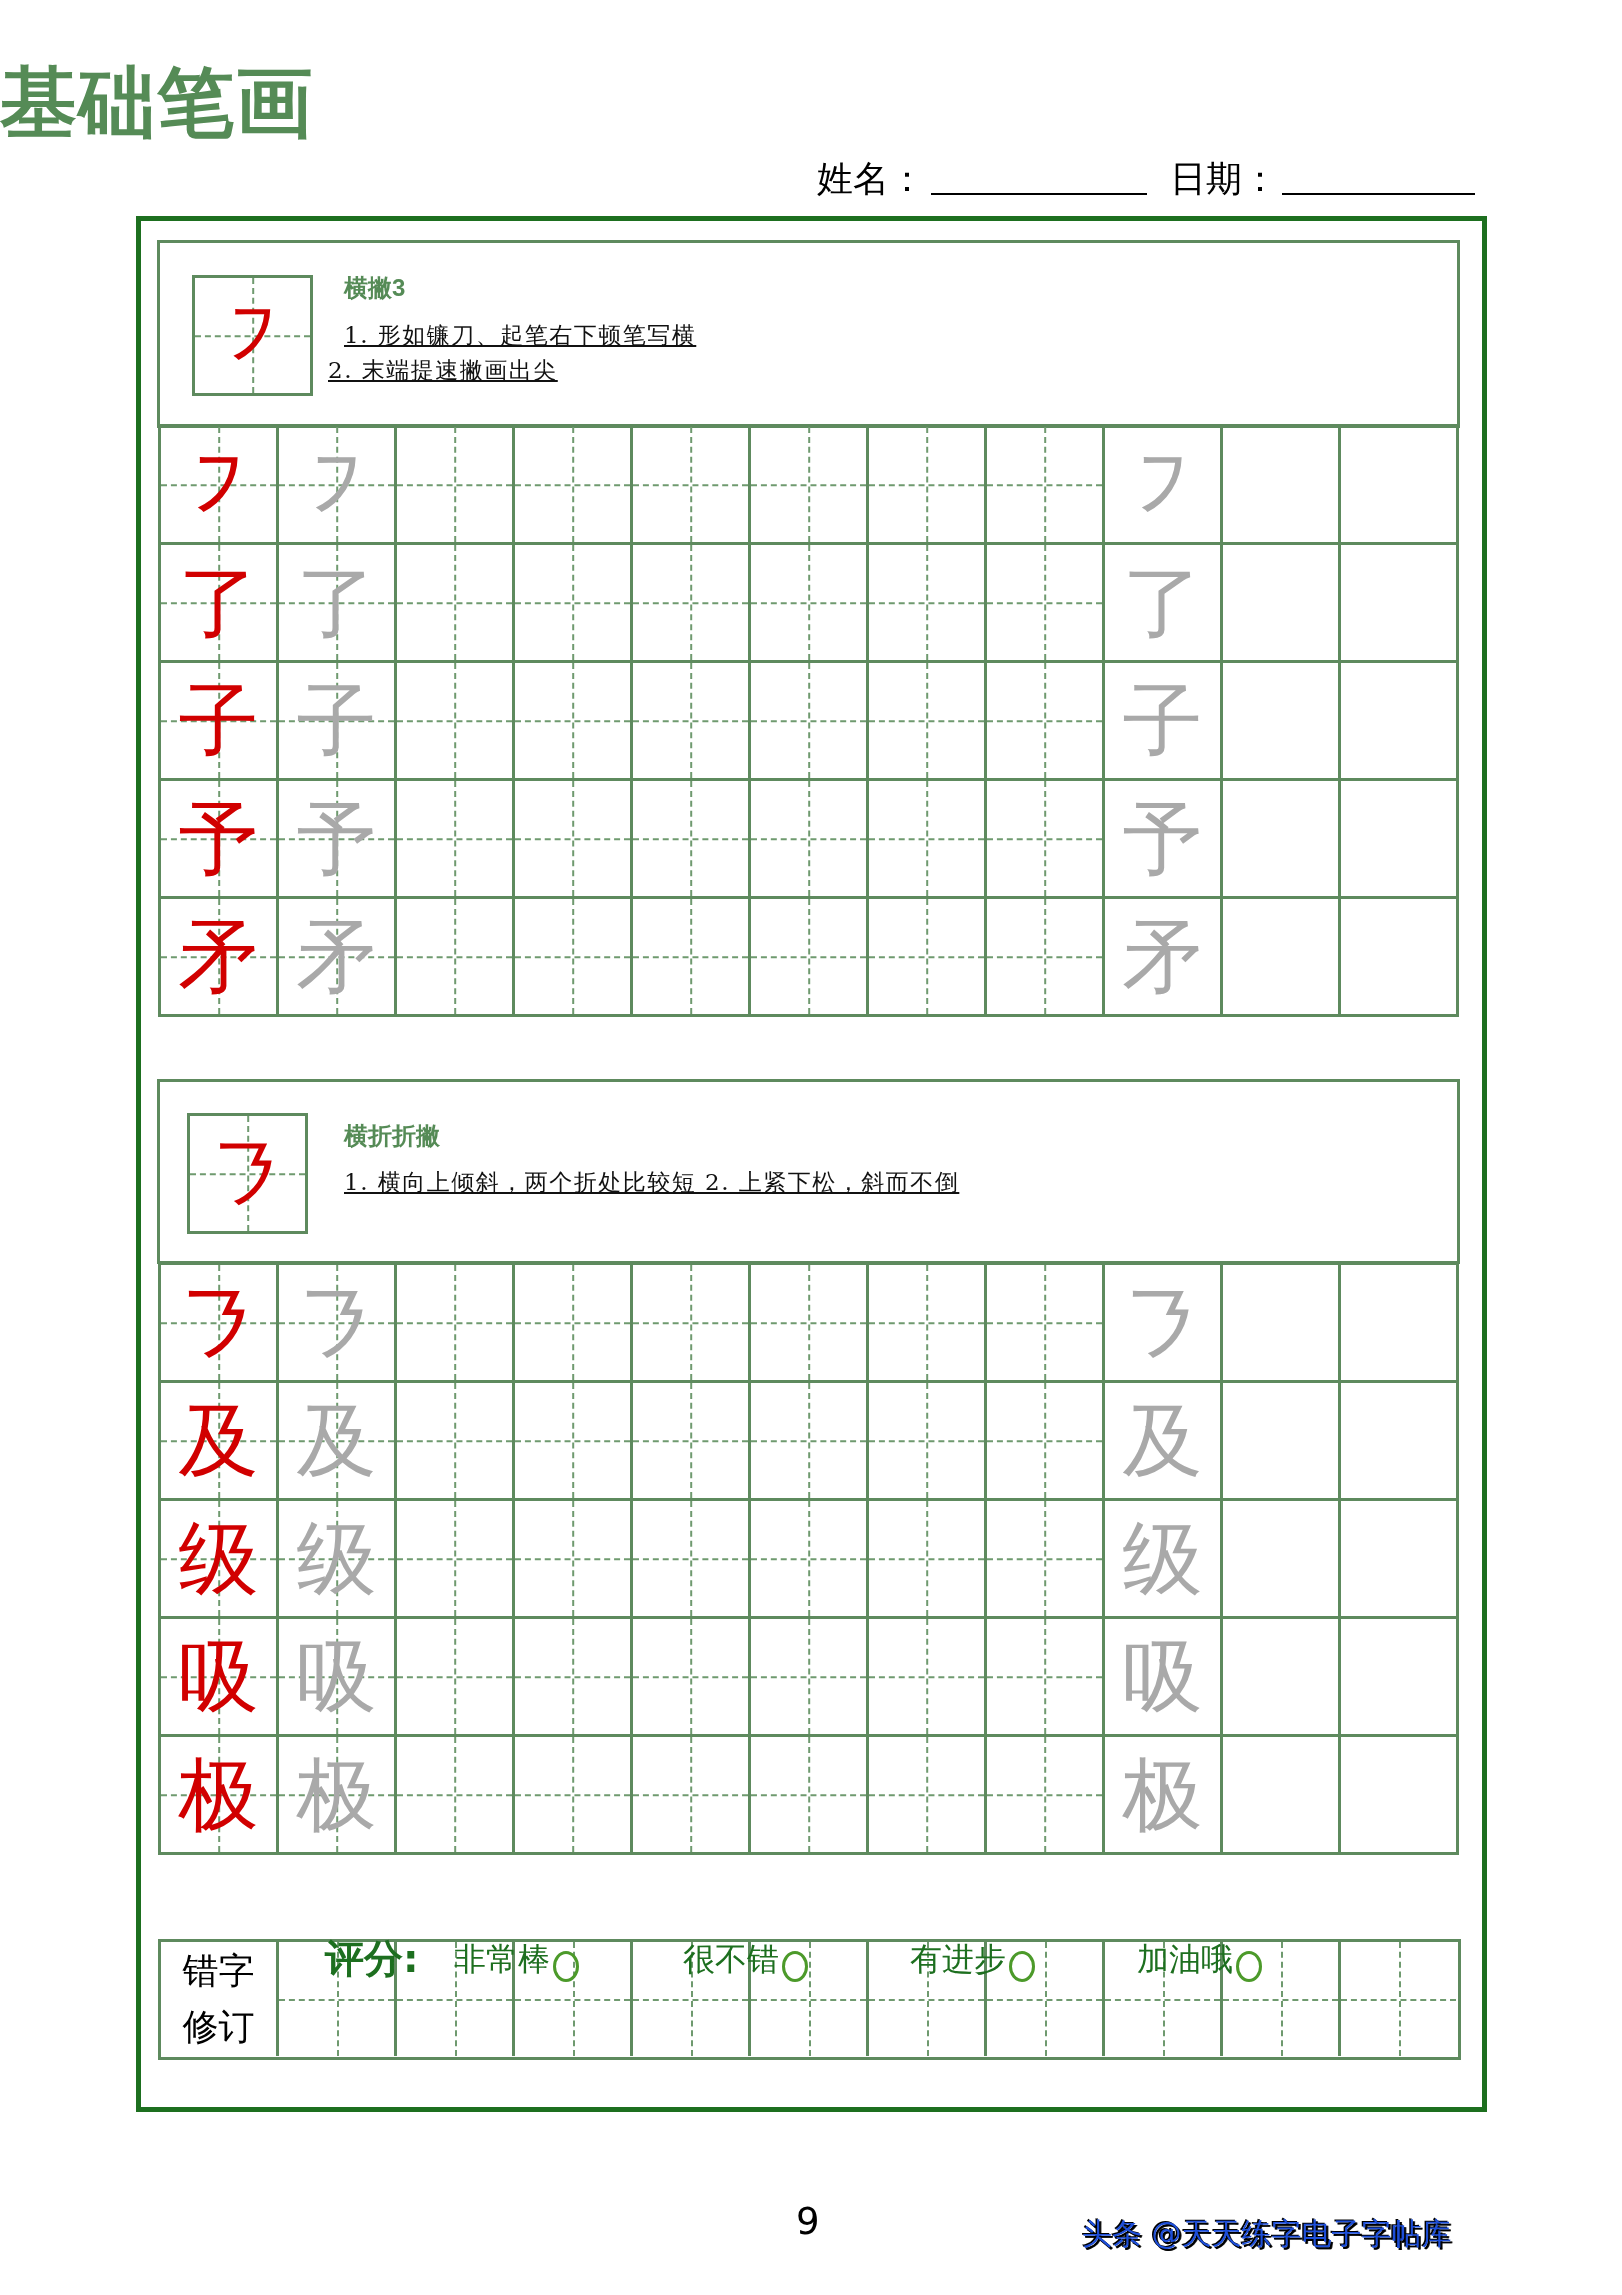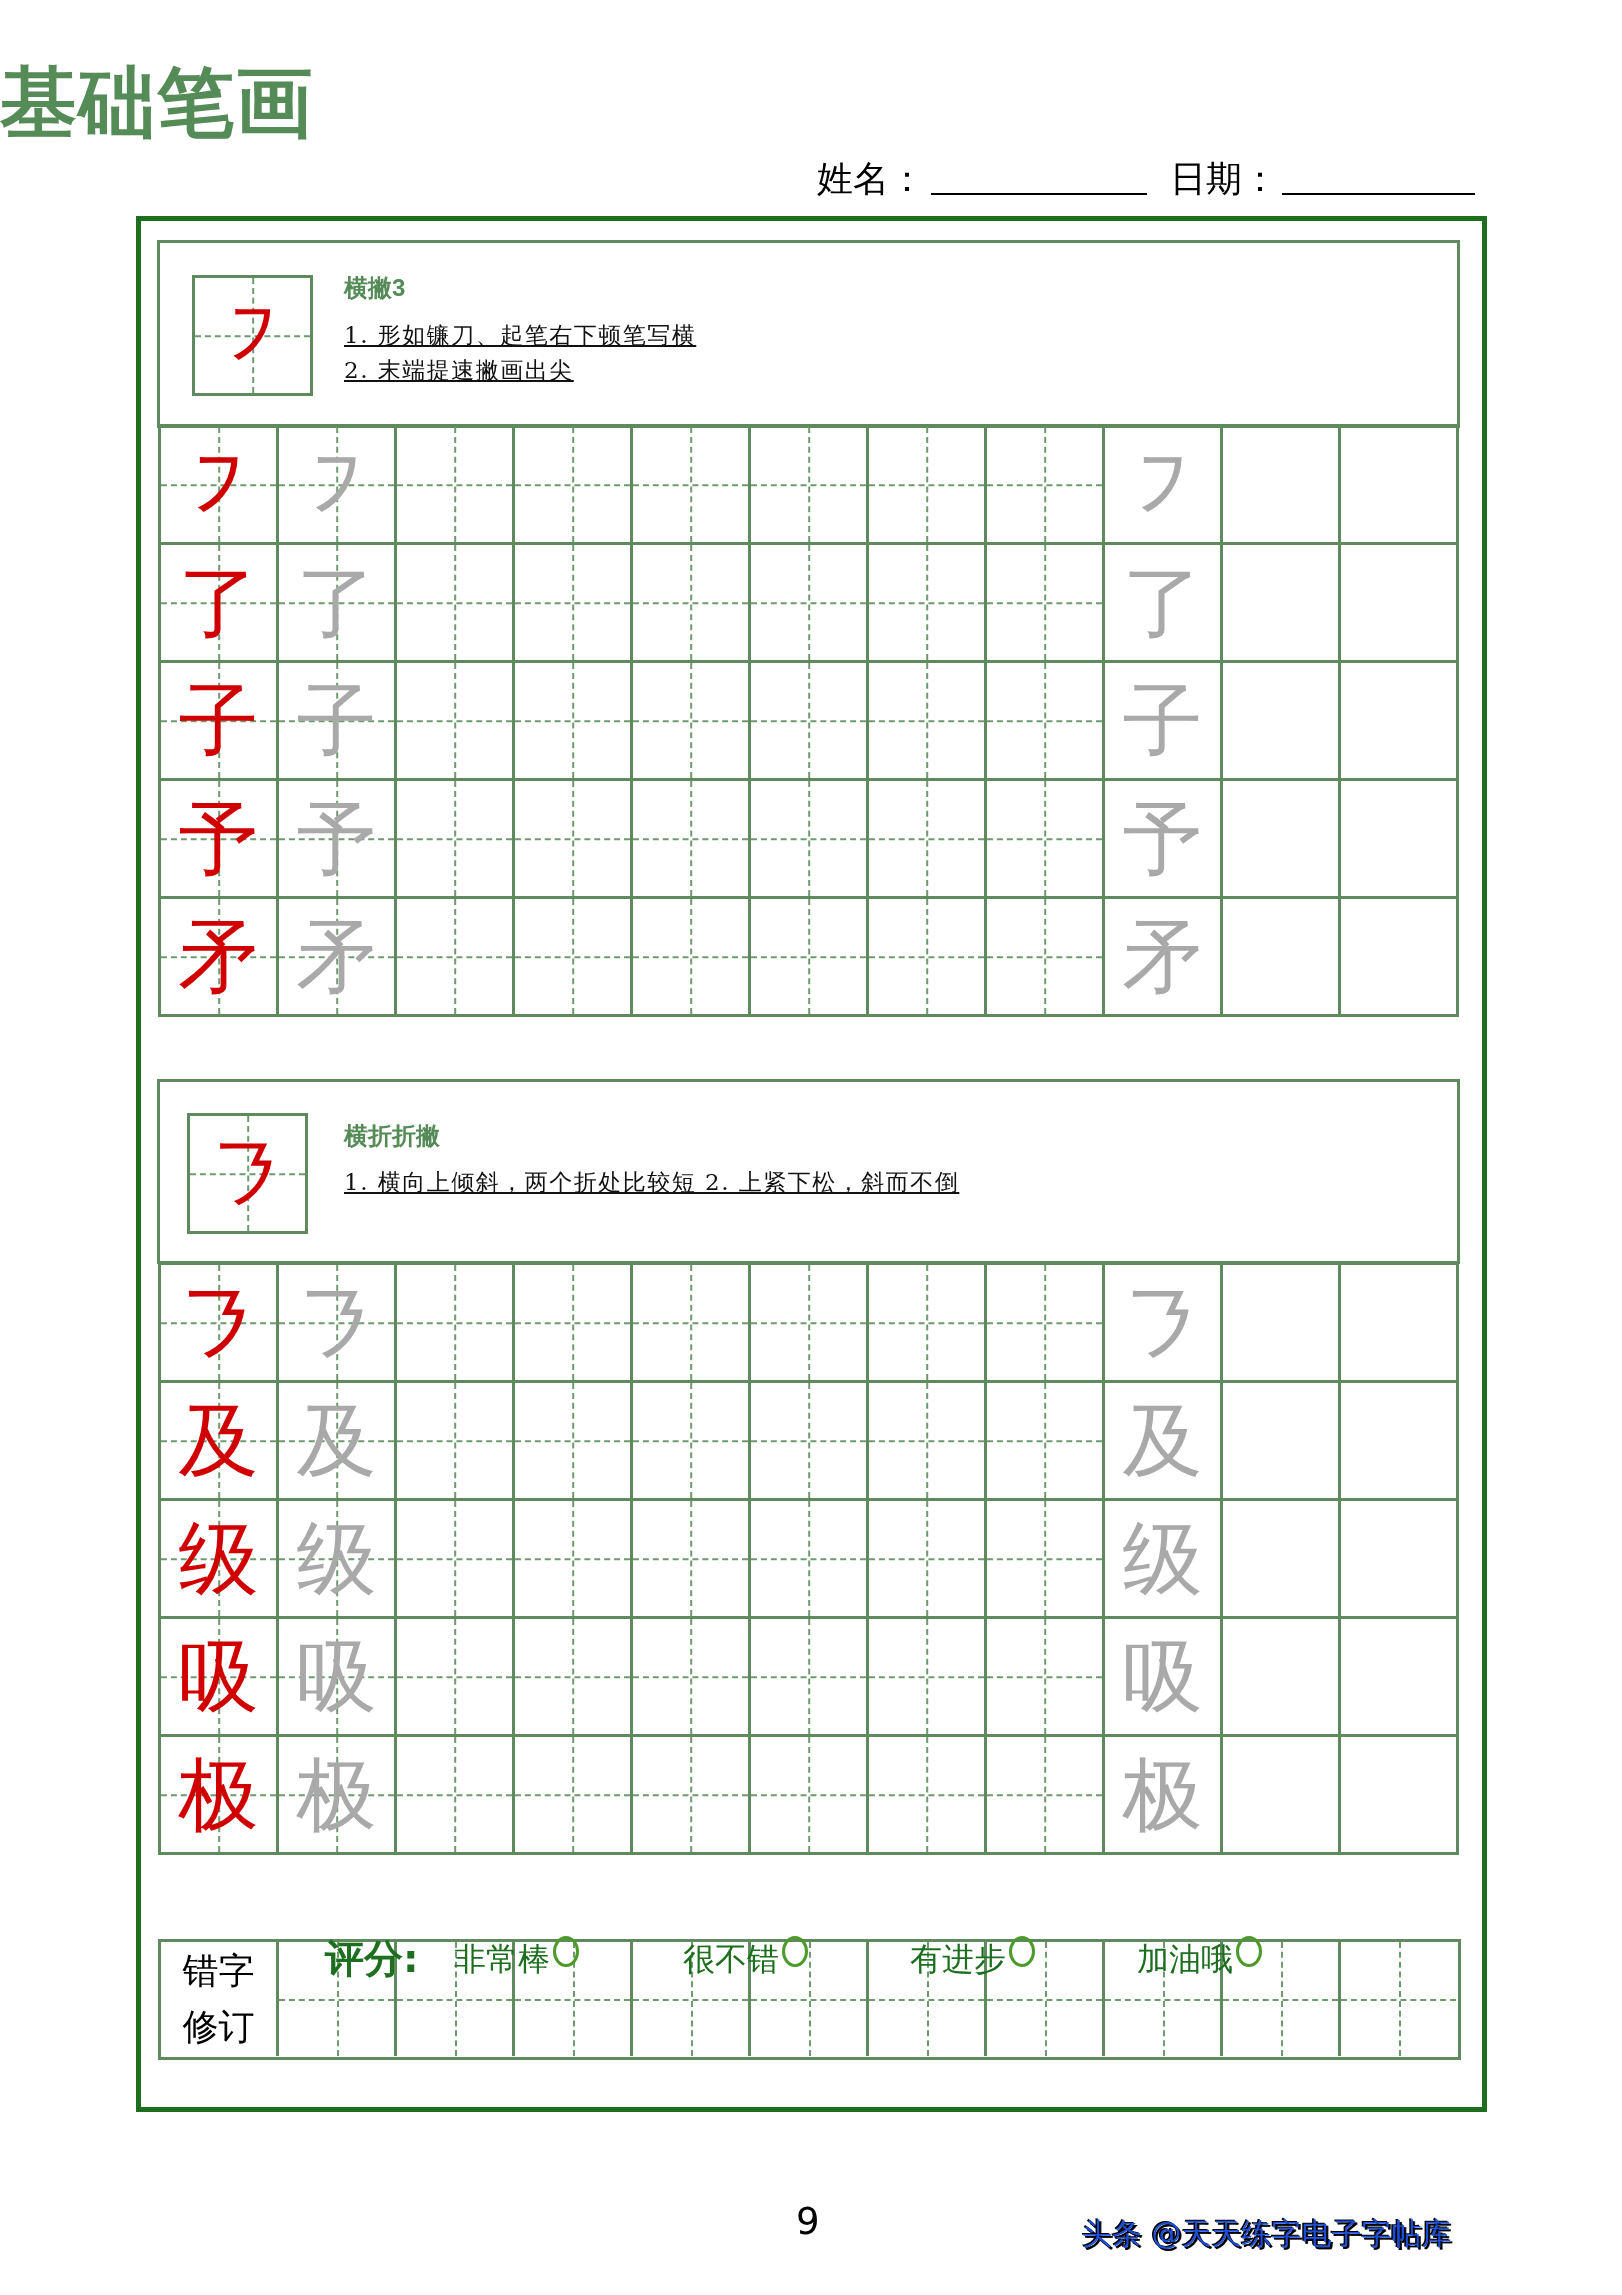--- a/index.html
+++ b/index.html
@@ -40,21 +40,21 @@
 
   .corr { position: absolute; left: 158px; top: 1915px; width: 1303px; height: 121px; border: 3.1px solid #5e8a5e; display: flex; margin-top: 24px; }
   .corr .label-cell { width: 118px; height: 114px; border-right: 3.1px solid #5e8a5e; display: flex; flex-direction: column; align-items: center; justify-content: center; font-size: 36px; line-height: 56px; }
   .corr .ccell { position: relative; width: 118px; height: 114px; border-right: 3.1px solid #5e8a5e; }
   .corr .ccell:last-child { border-right: none; width: 115px; }
   .corr .ccell .vdash { position: absolute; left: 50%; top: 0; bottom: 0; border-left: 2.3px dashed #6f9a6f; }
   .corr .ccell .hdash { position: absolute; top: 50%; left: 0; right: 0; border-top: 2.3px dashed #6f9a6f; }
 
   .rating { position: absolute; top: 1936px; height: 46px; font-size: 32px; line-height: 46px; color: #1d6f1f; padding-left: 38px; }
   .rating .rlabel { position: absolute; left: 325px; font-weight: bold; font-size: 39px; white-space: nowrap; color: #1d6f1f; }
-  .rating .opt { position: absolute; white-space: nowrap; font-family: "DejaVu Serif", serif; display: flex; align-items: flex-start; gap: 3.1px; }
+  .rating .opt { position: absolute; white-space: nowrap; font-family: "DejaVu Serif", serif; display: flex; align-items: flex-end; gap: 3.1px; }
   .rating .circle { display: inline-block; width: 26px; height: 31px; border: 3.1px solid #4c9a2a; border-radius: 50%; cursor: pointer; }
 
   .page-no { position: absolute; left: 796px; top: 2200px; font-size: 37px; color: #000; font-family: "DejaVu Sans", sans-serif; }
   .watermark { position: absolute; left: 1082px; top: 2214px; font-size: 30px; color: #1d4ed8; white-space: nowrap;
     text-shadow: -1.5px -1.5px 0 #000, 1.5px 1.5px 0 #000, 2.3px 2.3px 0 #333; font-family: "DejaVu Sans", sans-serif; }
 </style>
 </head>
 <body>
 
 <div class="title">基础笔画</div>
@@ -69,21 +69,21 @@
 <div class="frame"></div>
 
 <div class="box hdr-box" style="top:240px;height:188px"></div>
 <div class="sample-box" style="left:192px;top:275px">
   <div class="vdash"></div>
     <div class="hdash"></div>
   <div class="glyph">㇇</div>
 </div>
 <div class="stroke-name" style="left:344px;top:272px">横撇3</div>
 <div class="rule" style="left:344px;top:320px">1. 形如镰刀、起笔右下顿笔写横</div>
-<div class="rule" style="left:344px;top:355px">2. 末端提速撇画出尖</div>
+<div class="rule" style="left:328px;top:355px">2. 末端提速撇画出尖</div>
 
 <div class="grid" id="grid-0" style="top:424px">
     <div class="row">
       <div class="cell">
         <div class="vdash"></div>
         <div class="hdash"></div>
         <div class="glyph red">㇇</div>
       </div>
       <div class="cell">
         <div class="vdash"></div>

